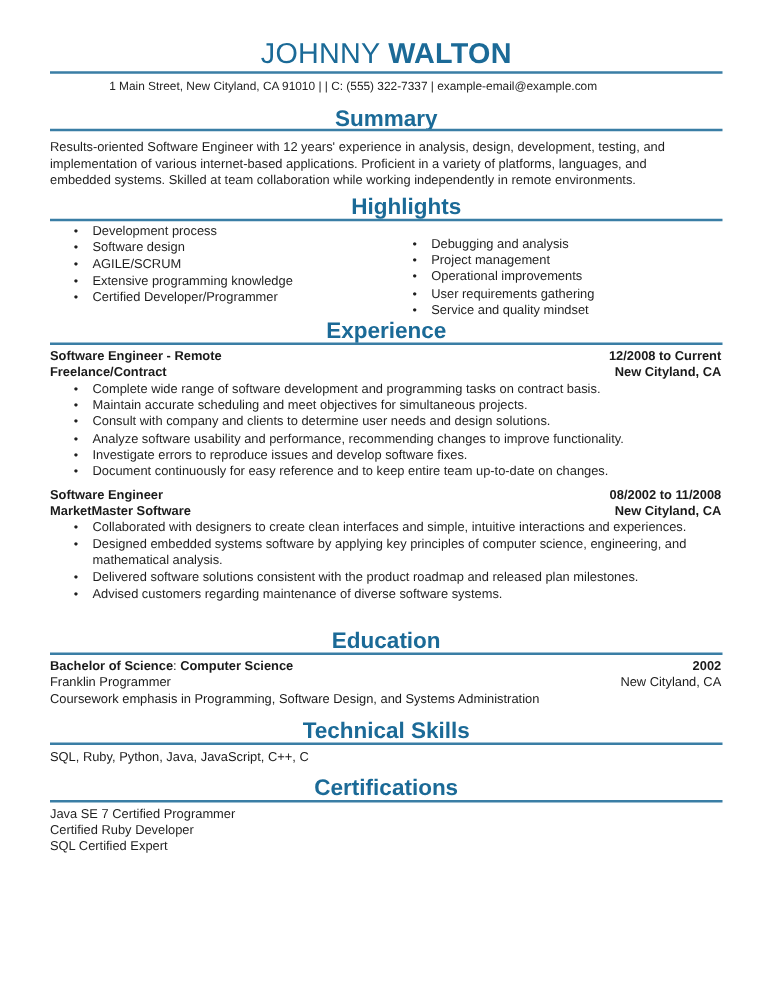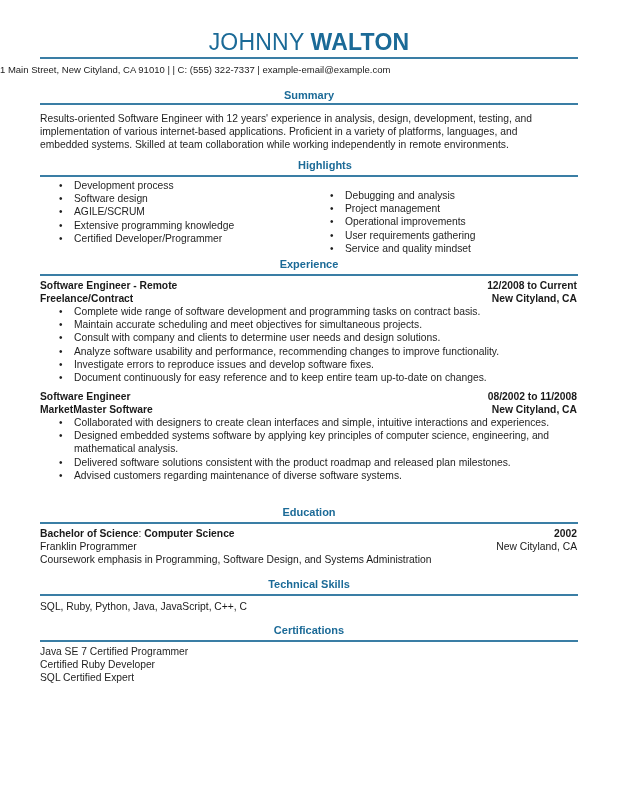--- a/index.html
+++ b/index.html
@@ -3,24 +3,24 @@
 <meta charset="utf-8">
 <style>
   html, body { margin:0; padding:0; background:#ffffff; }
   body { width:618px; height:800px; position:relative; overflow:hidden;
          font-family:"Liberation Sans", sans-serif; color:#1a1a1a; }
   .page { position:absolute; left:0; top:0; width:618px; height:800px; }
   .name { position:absolute; left:0; width:618px; top:28px; text-align:center;
           font-size:23px; line-height:28px; color:#1b6a97; letter-spacing:0.2px; }
   .name .last { font-weight:bold; }
   .rule { position:absolute; left:40px; width:538px; height:2px; background:#3a7ea5; }
-  .contact { position:absolute; left:0; width:565px; top:63px; 
+  .contact { position:absolute; left:0; width:565px; top:63px; text-align:center;
              font-size:9.5px; line-height:13px; color:#222; }
   .h { position:absolute; left:0; width:618px; text-align:center; font-weight:bold;
-       font-size:11px; line-height:18px; color:#1b6a97; }
+       font-size:18px; line-height:18px; color:#1b6a97; }
   .para { position:absolute; left:40px; width:540px; font-size:10.3px; line-height:13.2px; color:#1f1f1f; }
   .cols { position:absolute; left:40px; width:540px; }
   .col { position:absolute; top:0; }
   ul.b { list-style:none; margin:0; padding:0; }
   ul.b li { position:relative; font-size:10.3px; line-height:13.2px; padding-left:31px; color:#1f1f1f; }
   ul.b li::before { content:"\2022"; position:absolute; left:16px; top:0; font-size:10px; }
   .row { position:absolute; left:40px; width:537px; font-size:10.3px; line-height:13.2px; }
   .row .l { position:absolute; left:0; top:0; }
   .row .r { position:absolute; right:0; top:0; }
   .bold { font-weight:bold; }

